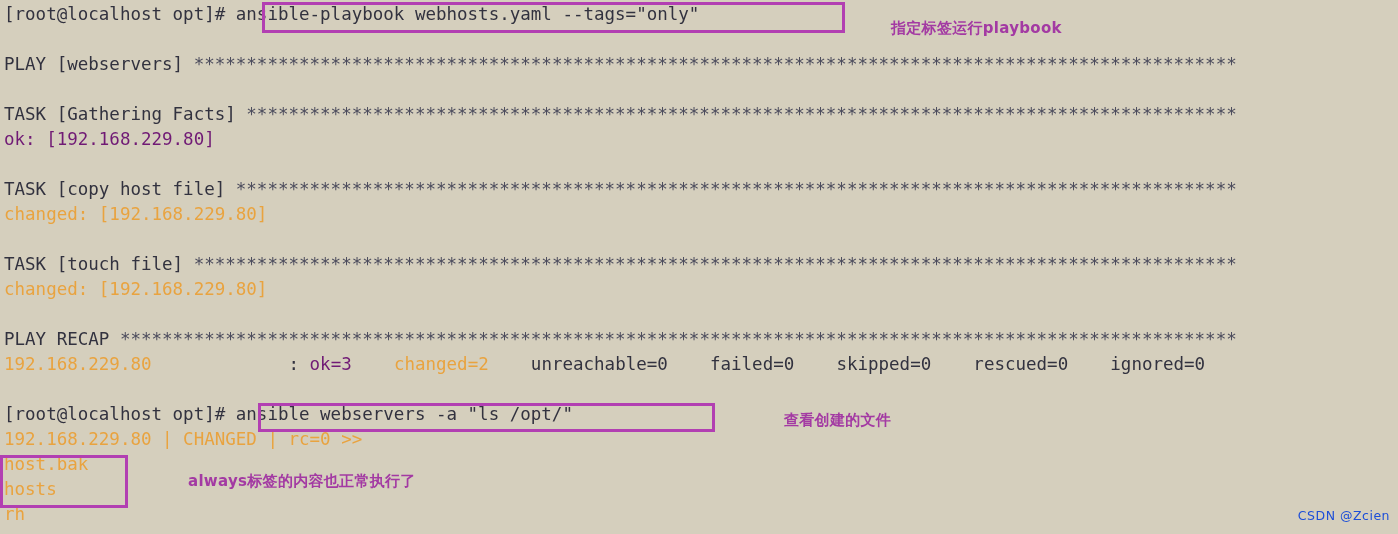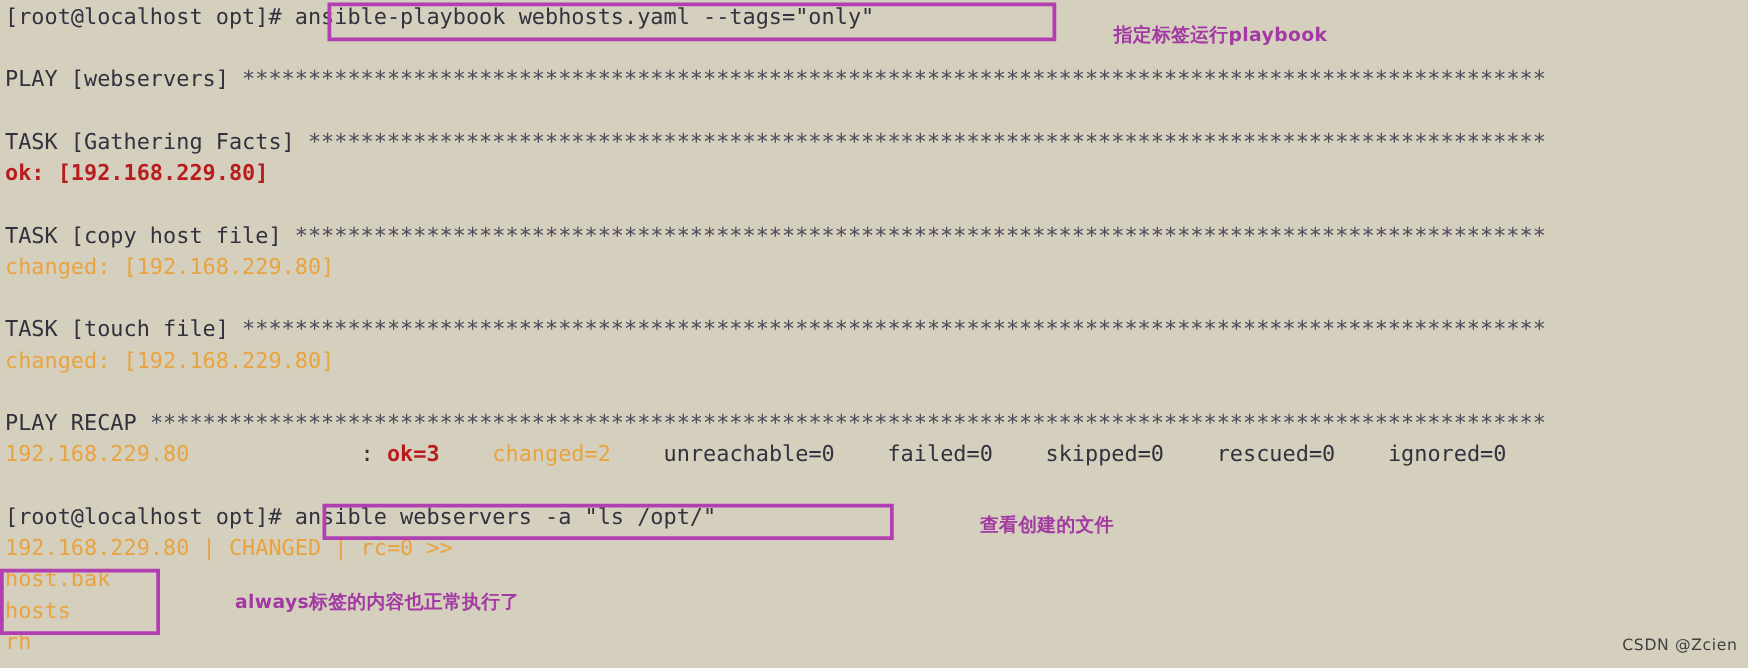--- a/index.html
+++ b/index.html
@@ -24,21 +24,21 @@
     top: 2px;
     width: 1500px;
     white-space: pre;
   }
   .line {
     height: 25px;
     white-space: pre;
     overflow: hidden;
   }
   .blank { height: 25px; }
-  .ok      { color: #b91c1c; font-weight: bold; }
+  .ok      { color: #701a75; }
   .changed { color: #e9a33f; }
   .stars   { color: #4b4b5c; }
   .dflt    { color: #32323f; }
 
   
   .box {
     position: absolute;
     border: 3px solid #b23fb2;
     box-sizing: border-box;
     pointer-events: none;
@@ -49,21 +49,21 @@
     font-family: "DejaVu Sans", "Liberation Sans", sans-serif;
     font-size: 15px;
     font-weight: bold;
     white-space: pre;
     letter-spacing: 0.3px;
   }
   .watermark {
     position: absolute;
     right: 8px;
     bottom: 6px;
-    color: #404040;
+    color: #1d4ed8;
     font-family: "DejaVu Sans", "Liberation Sans", sans-serif;
     font-size: 12.5px;
     letter-spacing: 0.5px;
     white-space: pre;
   }
 </style>
 </head>
 <body>
 
 <div id="screen">

